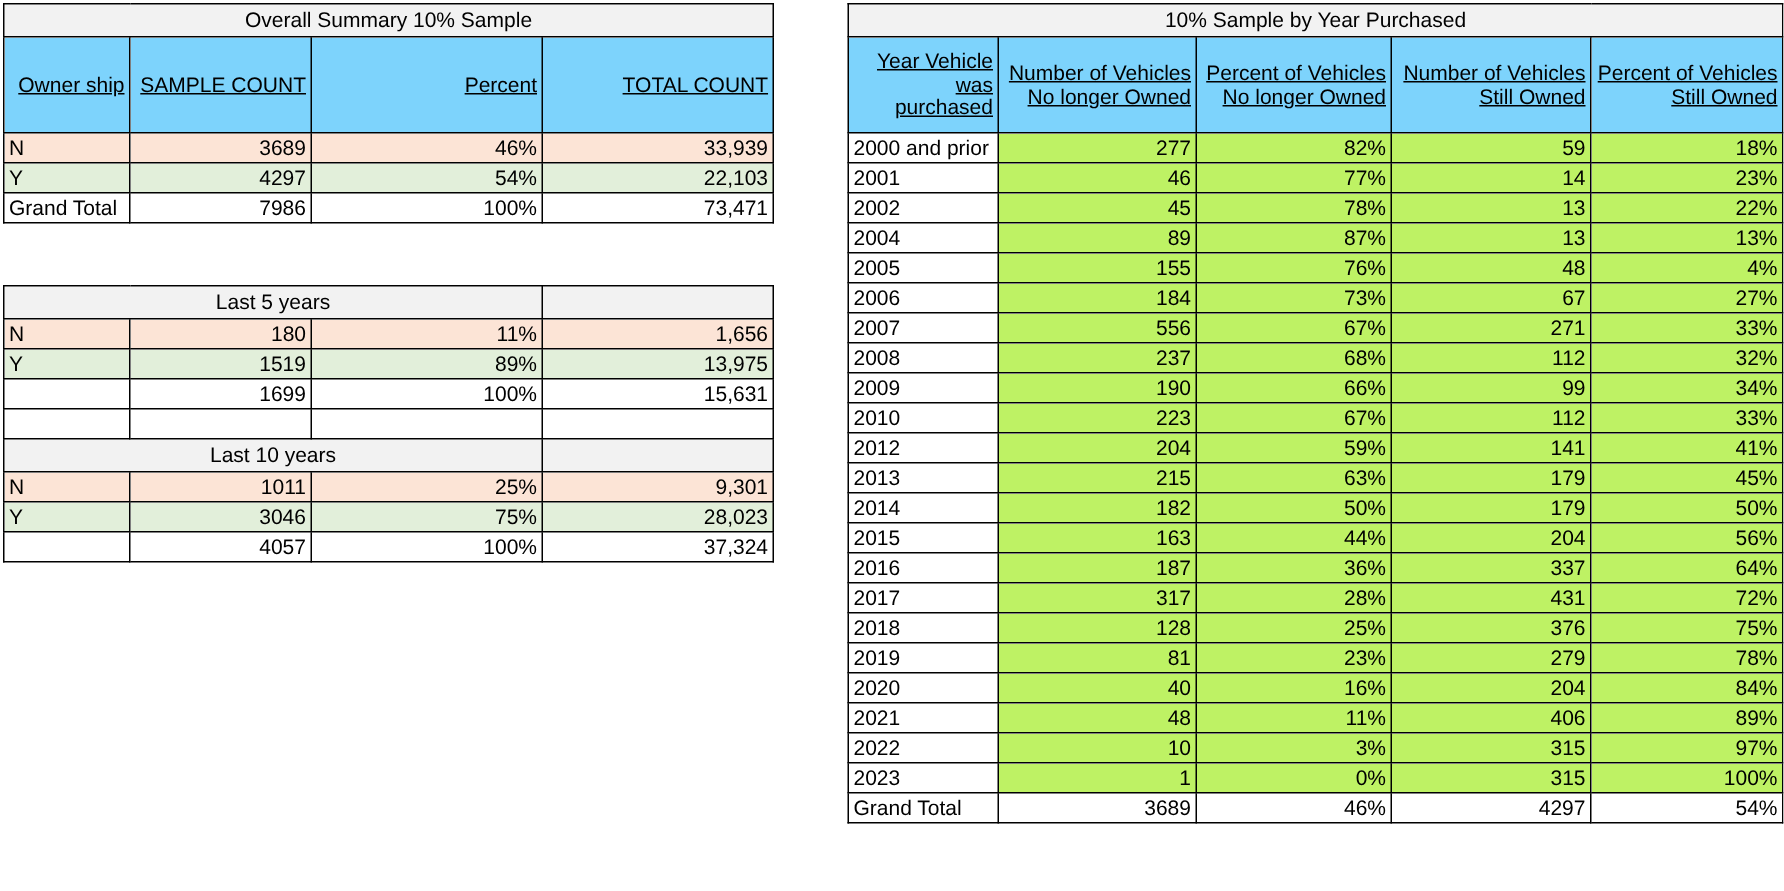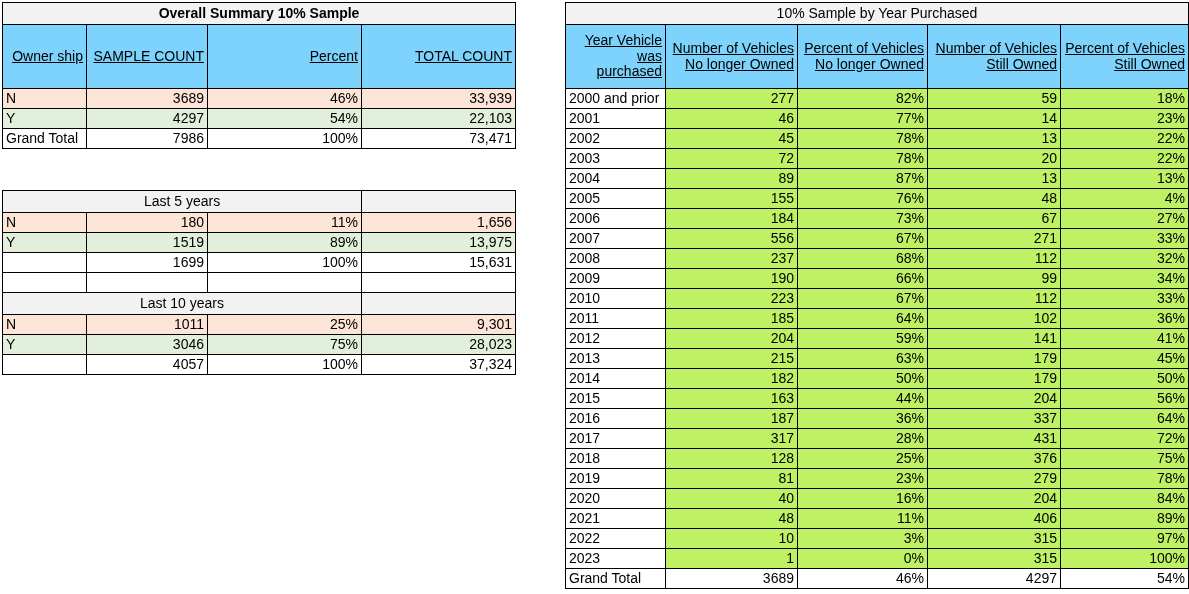--- a/index.html
+++ b/index.html
@@ -27,21 +27,21 @@
     overflow: hidden;
     white-space: nowrap;
     vertical-align: middle;
     background: #ffffff;
   }
   .title-row th {
     height: 22px;
     background: #f2f2f2;
     text-align: center;
   }
-  .bold { font-weight: bold; }
+  .bold { font-weight: normal; }
   .header-row th {
     height: 64px;
     background: #7dd3fc;
     text-align: right;
     white-space: normal;
     text-decoration: underline;
   }
   .num { text-align: right; }
   .lbl { text-align: left; }
 
@@ -215,27 +215,20 @@
         </tr>
 
         <tr>
           <td class="lbl">2002</td>
           <td class="num c-pink">45</td>
           <td class="num c-pink">78%</td>
           <td class="num c-green">13</td>
           <td class="num c-green">22%</td>
         </tr>
 
-        <tr>
-          <td class="lbl">2003</td>
-          <td class="num c-pink">72</td>
-          <td class="num c-pink">78%</td>
-          <td class="num c-green">20</td>
-          <td class="num c-green">22%</td>
-        </tr>
 
         <tr>
           <td class="lbl">2004</td>
           <td class="num c-pink">89</td>
           <td class="num c-pink">87%</td>
           <td class="num c-green">13</td>
           <td class="num c-green">13%</td>
         </tr>
 
         <tr>
@@ -279,27 +272,20 @@
         </tr>
 
         <tr>
           <td class="lbl">2010</td>
           <td class="num c-pink">223</td>
           <td class="num c-pink">67%</td>
           <td class="num c-green">112</td>
           <td class="num c-green">33%</td>
         </tr>
 
-        <tr>
-          <td class="lbl">2011</td>
-          <td class="num c-pink">185</td>
-          <td class="num c-pink">64%</td>
-          <td class="num c-green">102</td>
-          <td class="num c-green">36%</td>
-        </tr>
 
         <tr>
           <td class="lbl">2012</td>
           <td class="num c-pink">204</td>
           <td class="num c-pink">59%</td>
           <td class="num c-green">141</td>
           <td class="num c-green">41%</td>
         </tr>
 
         <tr>

